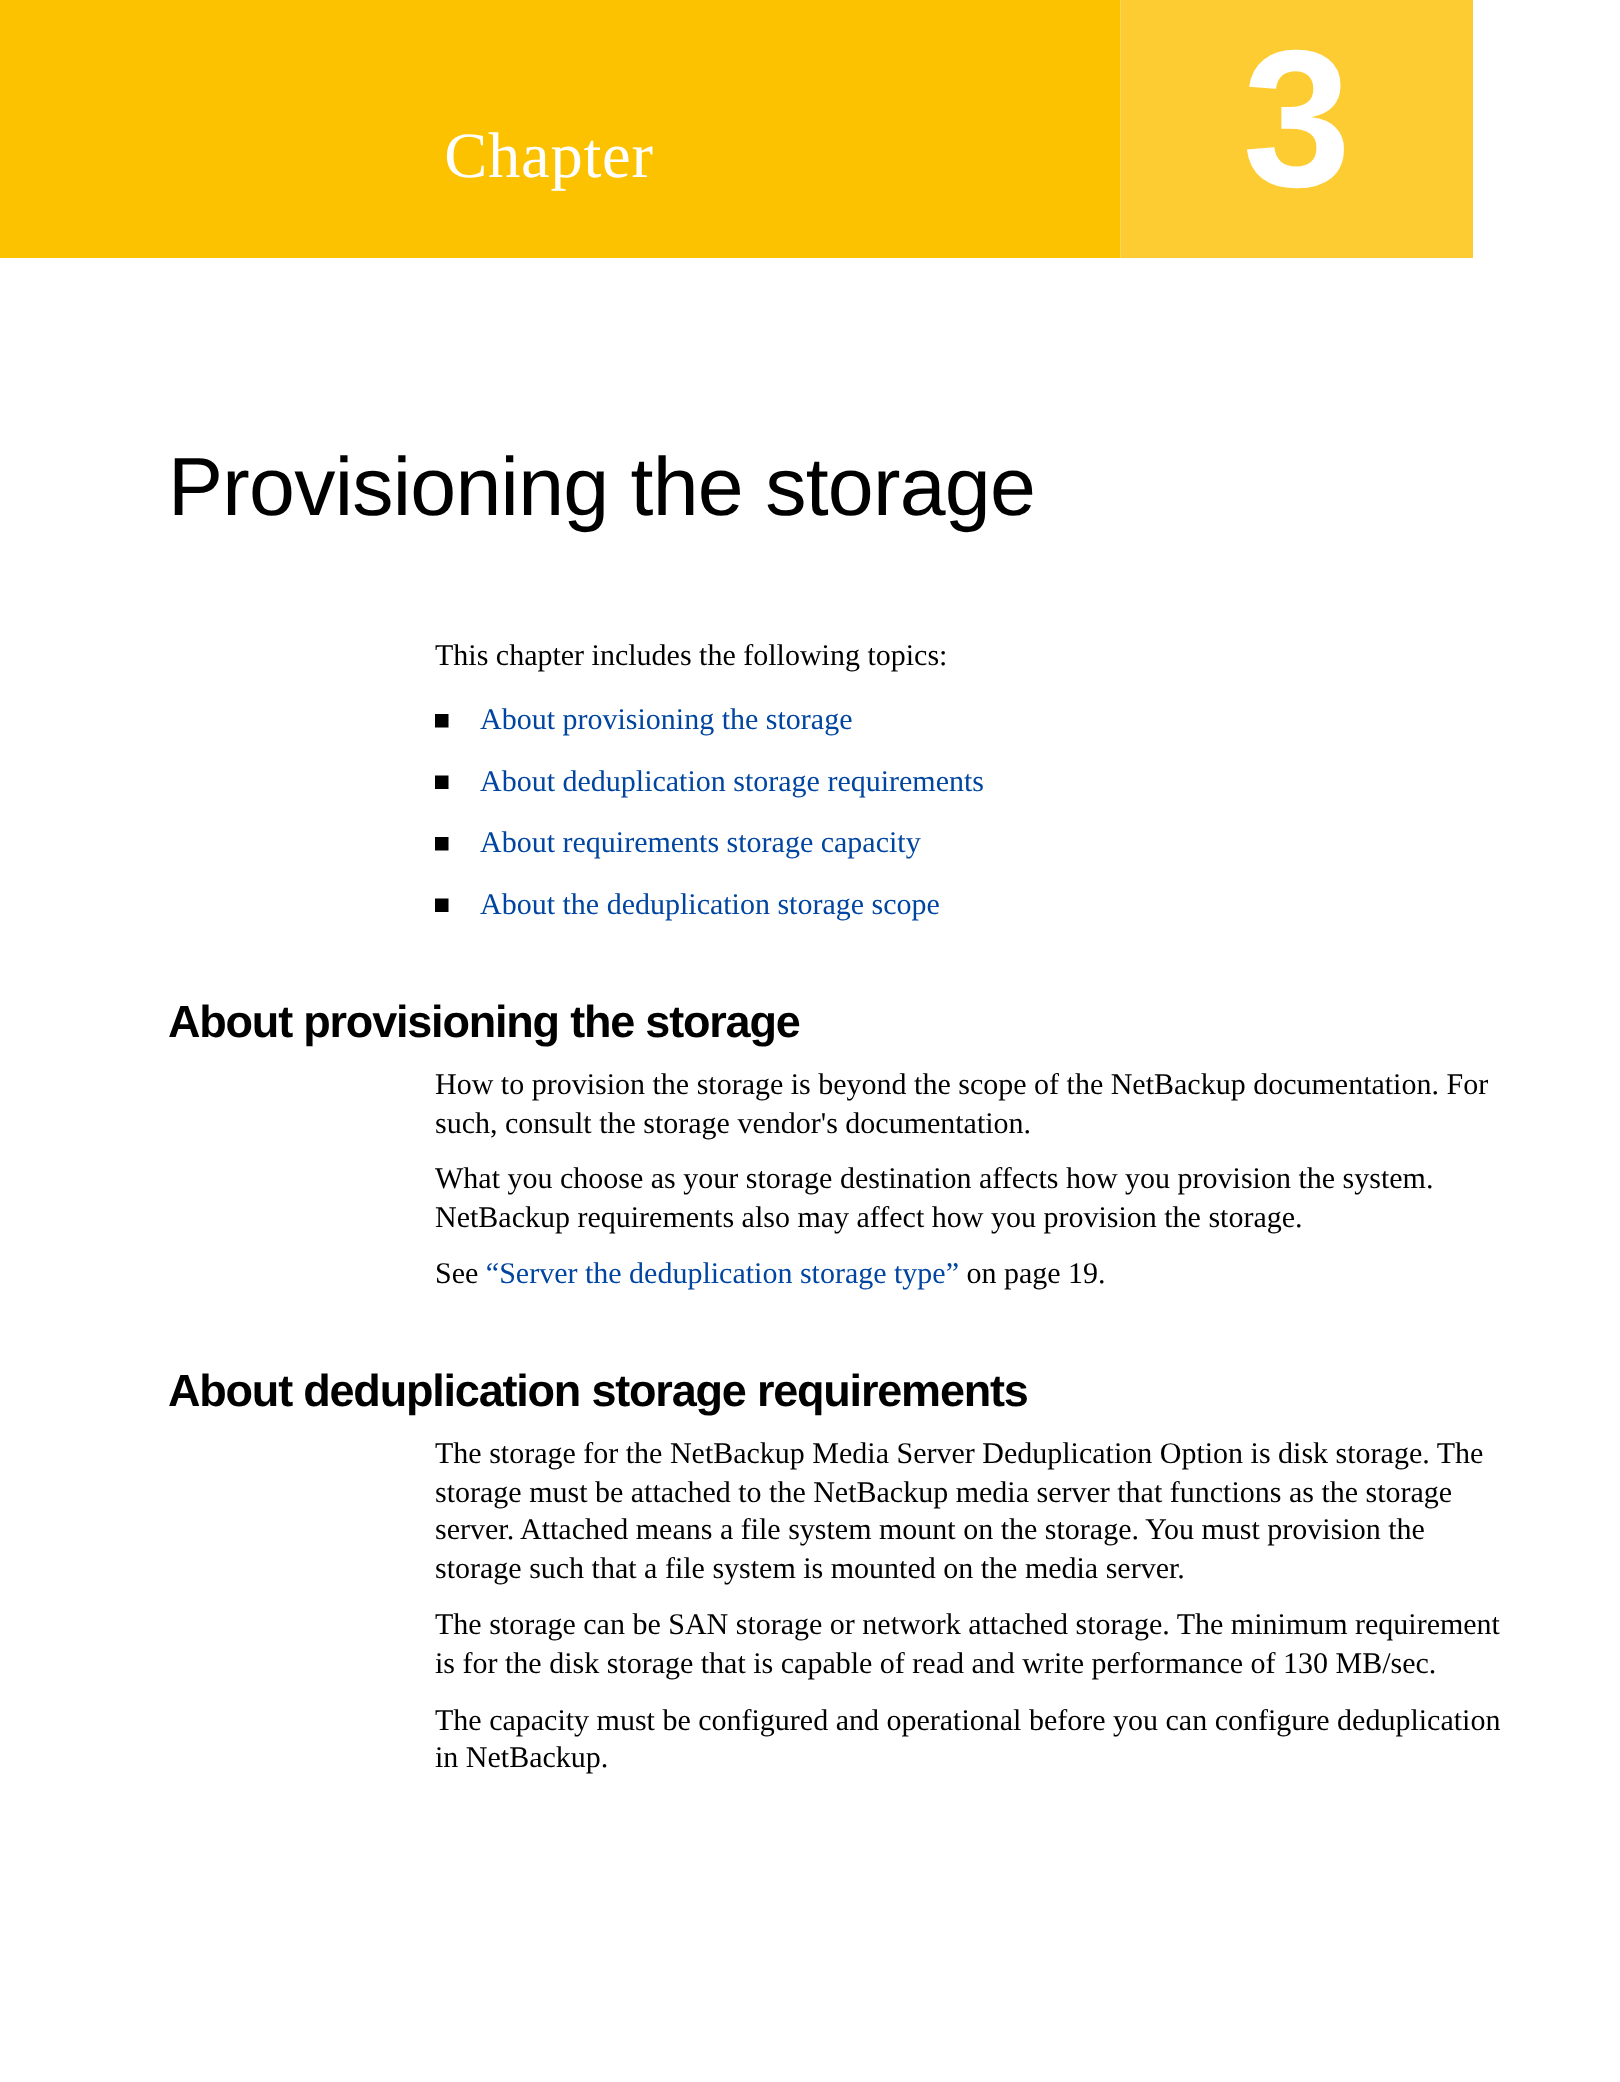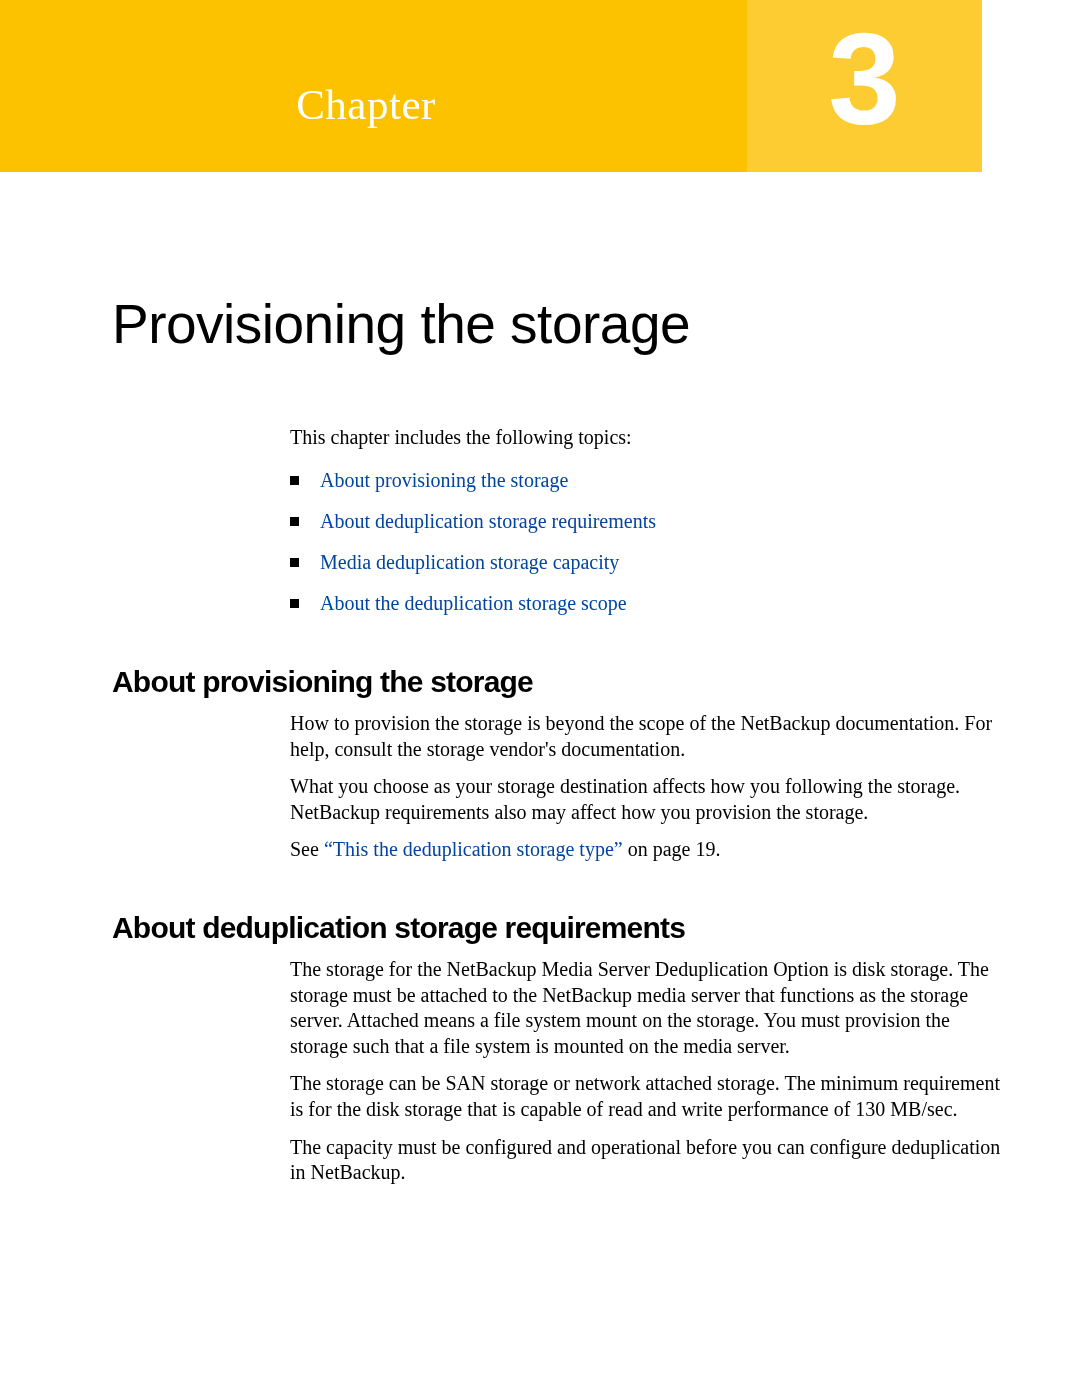--- a/index.html
+++ b/index.html
@@ -141,30 +141,30 @@
 
   <div class="content">
 
     <h1 class="title">Provisioning the storage</h1>
 
     <p class="intro">This chapter includes the following topics:</p>
 
     <ul class="topic-list">
       <li><span class="link">About provisioning the storage</span></li>
       <li><span class="link">About deduplication storage requirements</span></li>
-      <li><span class="link">Media deduplication storage capacity</span></li>
+      <li><span class="link">About requirements storage capacity</span></li>
       <li><span class="link">About the deduplication storage scope</span></li>
     </ul>
 
     <h2 class="section-heading">About provisioning the storage</h2>
     <div class="body-block">
-      <p>How to provision the storage is beyond the scope of the NetBackup documentation. For help, consult the storage vendor's documentation.</p>
-      <p>What you choose as your storage destination affects how you following the storage. NetBackup requirements also may affect how you provision the storage.</p>
+      <p>How to provision the storage is beyond the scope of the NetBackup documentation. For such, consult the storage vendor's documentation.</p>
+      <p>What you choose as your storage destination affects how you provision the system. NetBackup requirements also may affect how you provision the storage.</p>
       <p>
-        <span class="see-text">See </span><span class="see-link">“This the deduplication storage type”</span><span class="see-text"> on page 19.</span>
+        <span class="see-text">See </span><span class="see-link">“Server the deduplication storage type”</span><span class="see-text"> on page 19.</span>
       </p>
     </div>
 
     <h2 class="section-heading">About deduplication storage requirements</h2>
     <div class="body-block">
       <p>The storage for the NetBackup Media Server Deduplication Option is disk storage. The storage must be attached to the NetBackup media server that functions as the storage server. Attached means a file system mount on the storage. You must provision the storage such that a file system is mounted on the media server.</p>
       <p>The storage can be SAN storage or network attached storage. The minimum requirement is for the disk storage that is capable of read and write performance of 130 MB/sec.</p>
       <p>The capacity must be configured and operational before you can configure deduplication in NetBackup.</p>
     </div>
 

